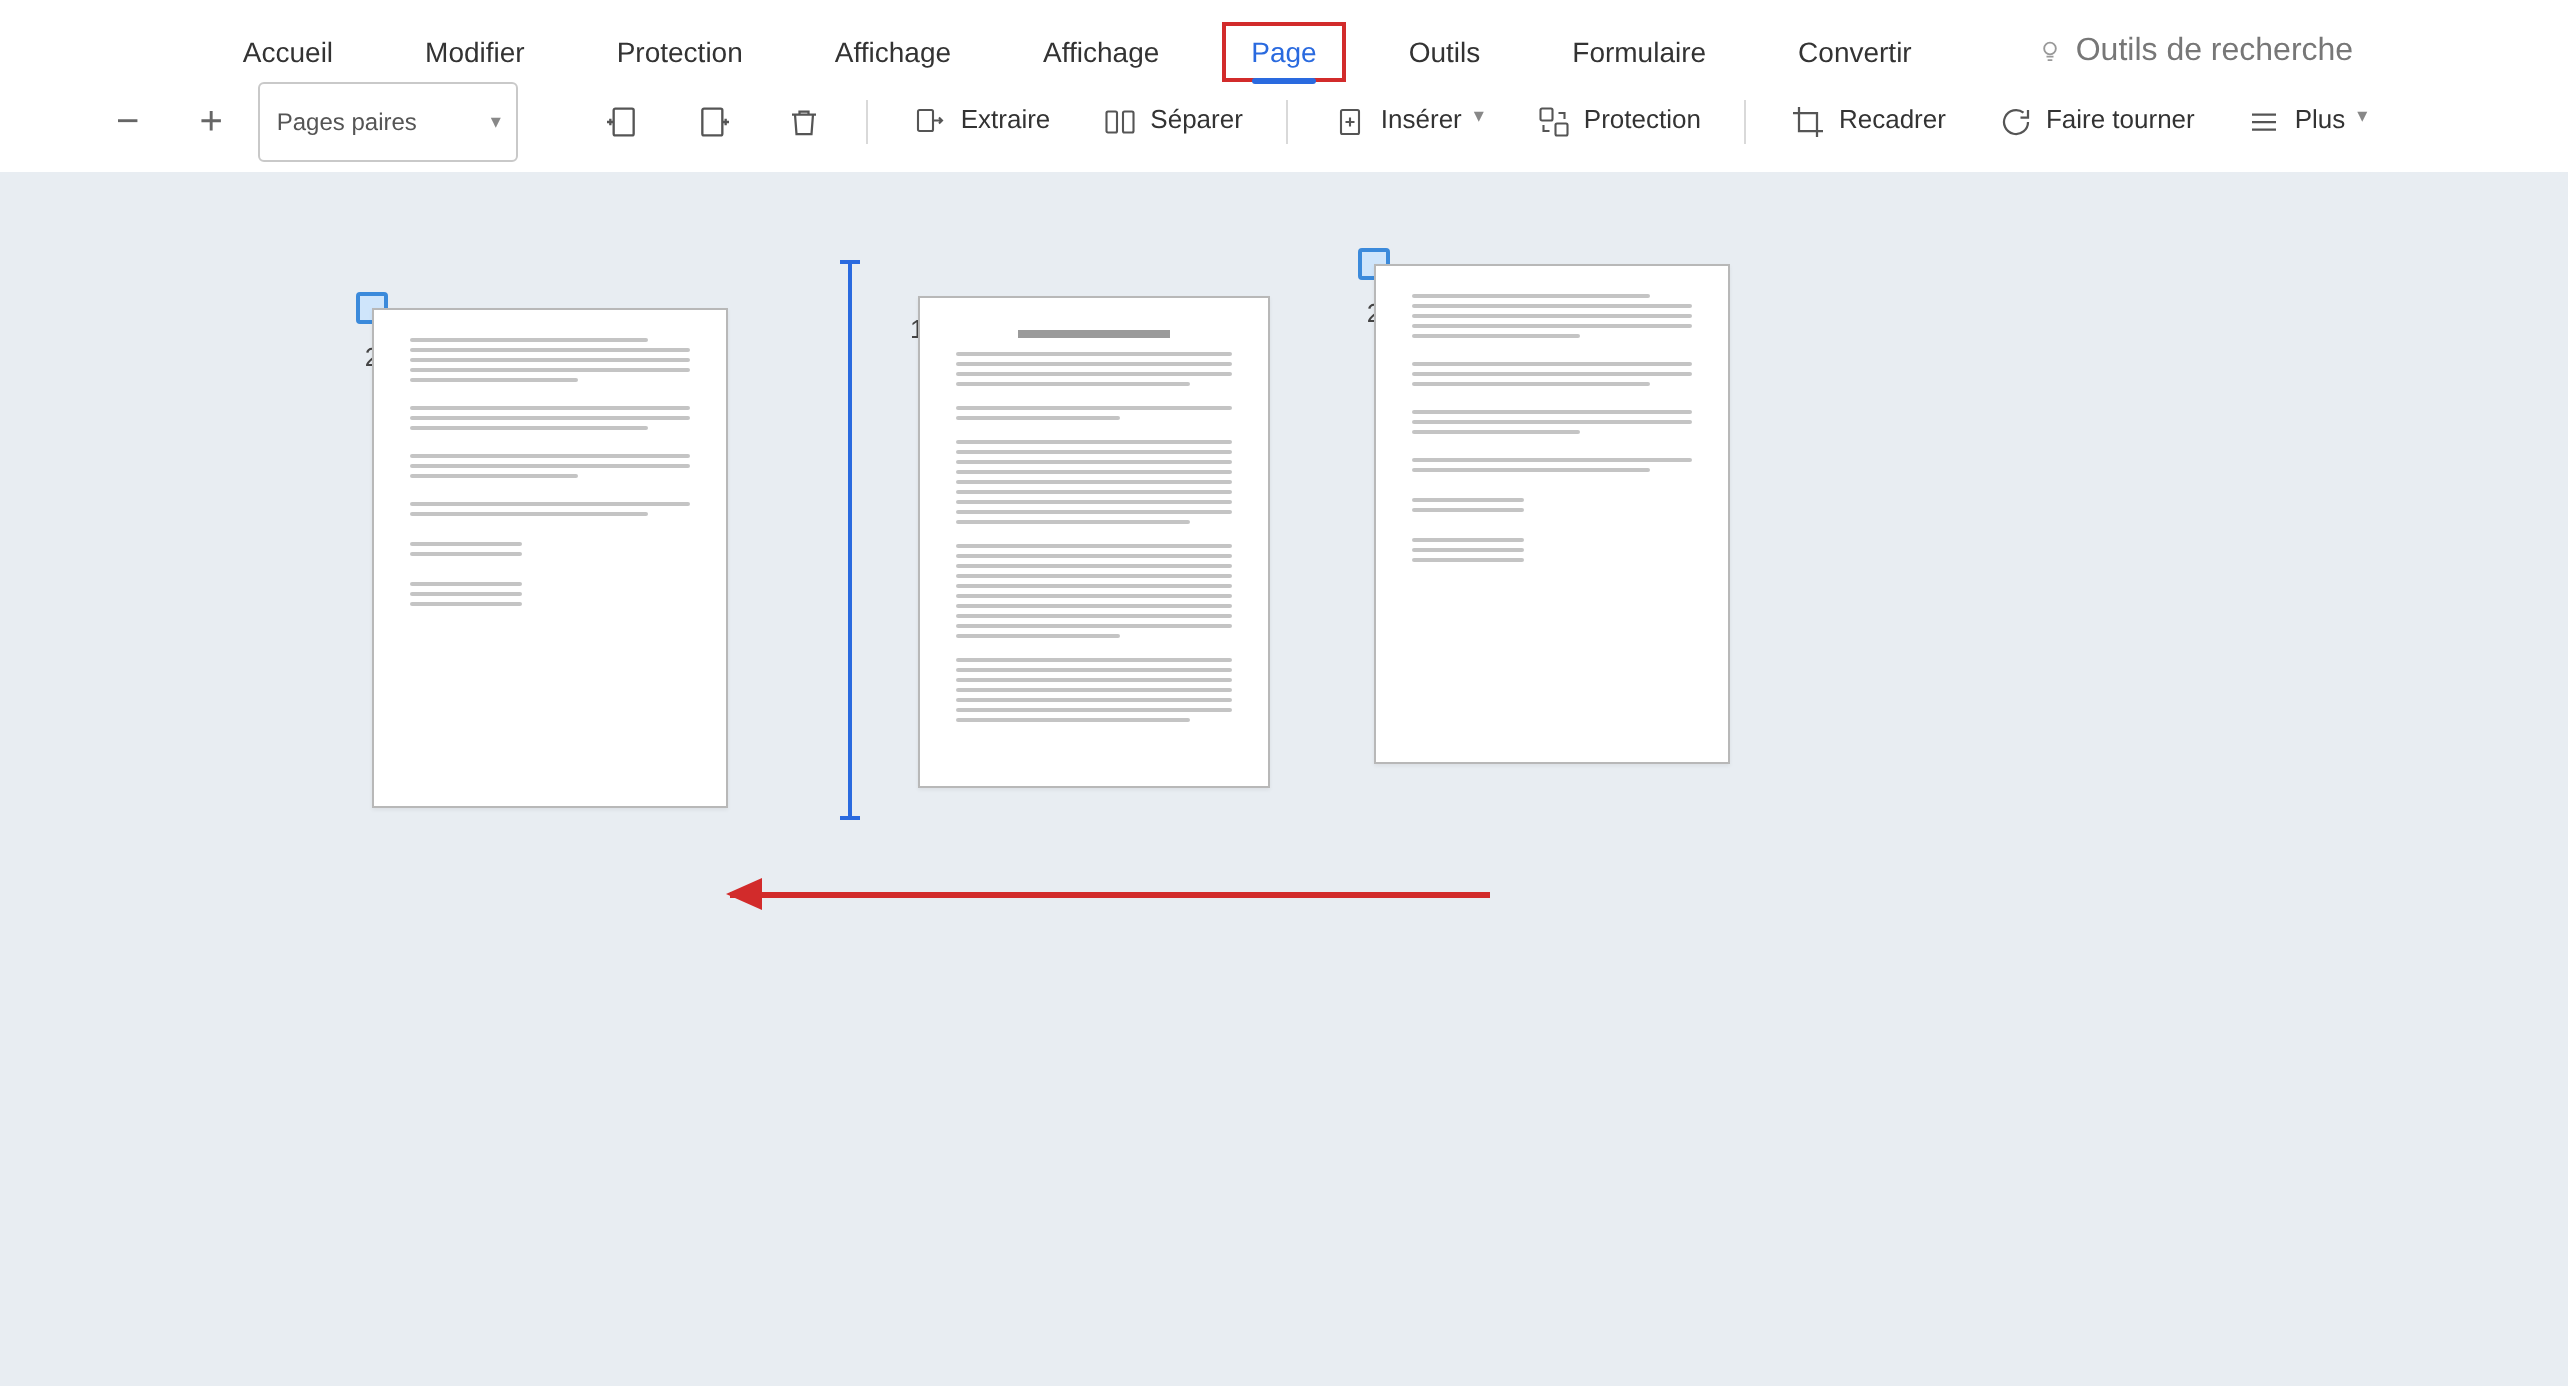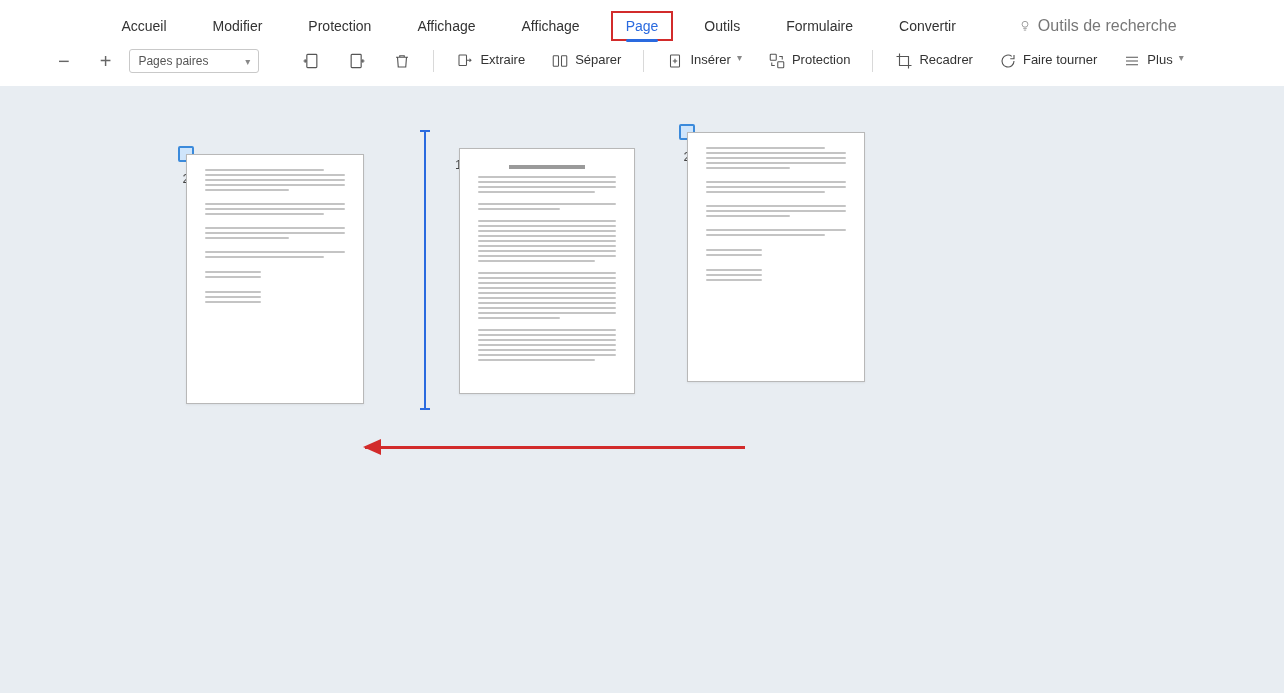--- a/index.html
+++ b/index.html
@@ -76,21 +76,21 @@
     width: 1px;
     height: 22px;
     background: #d9d9d9;
     margin: 0 4px;
   }
   .page-select {
     display: flex;
     align-items: center;
     justify-content: space-between;
     width: 130px;
-    height: 24px;
+    height: 40px;
     border: 1px solid #c9c9c9;
     border-radius: 3px;
     padding: 0 8px;
     font-size: 12px;
     color: #555;
     cursor: pointer;
     background: #fff;
   }
   .chev { font-size: 10px; color: #888; }
   .minus-plus {

